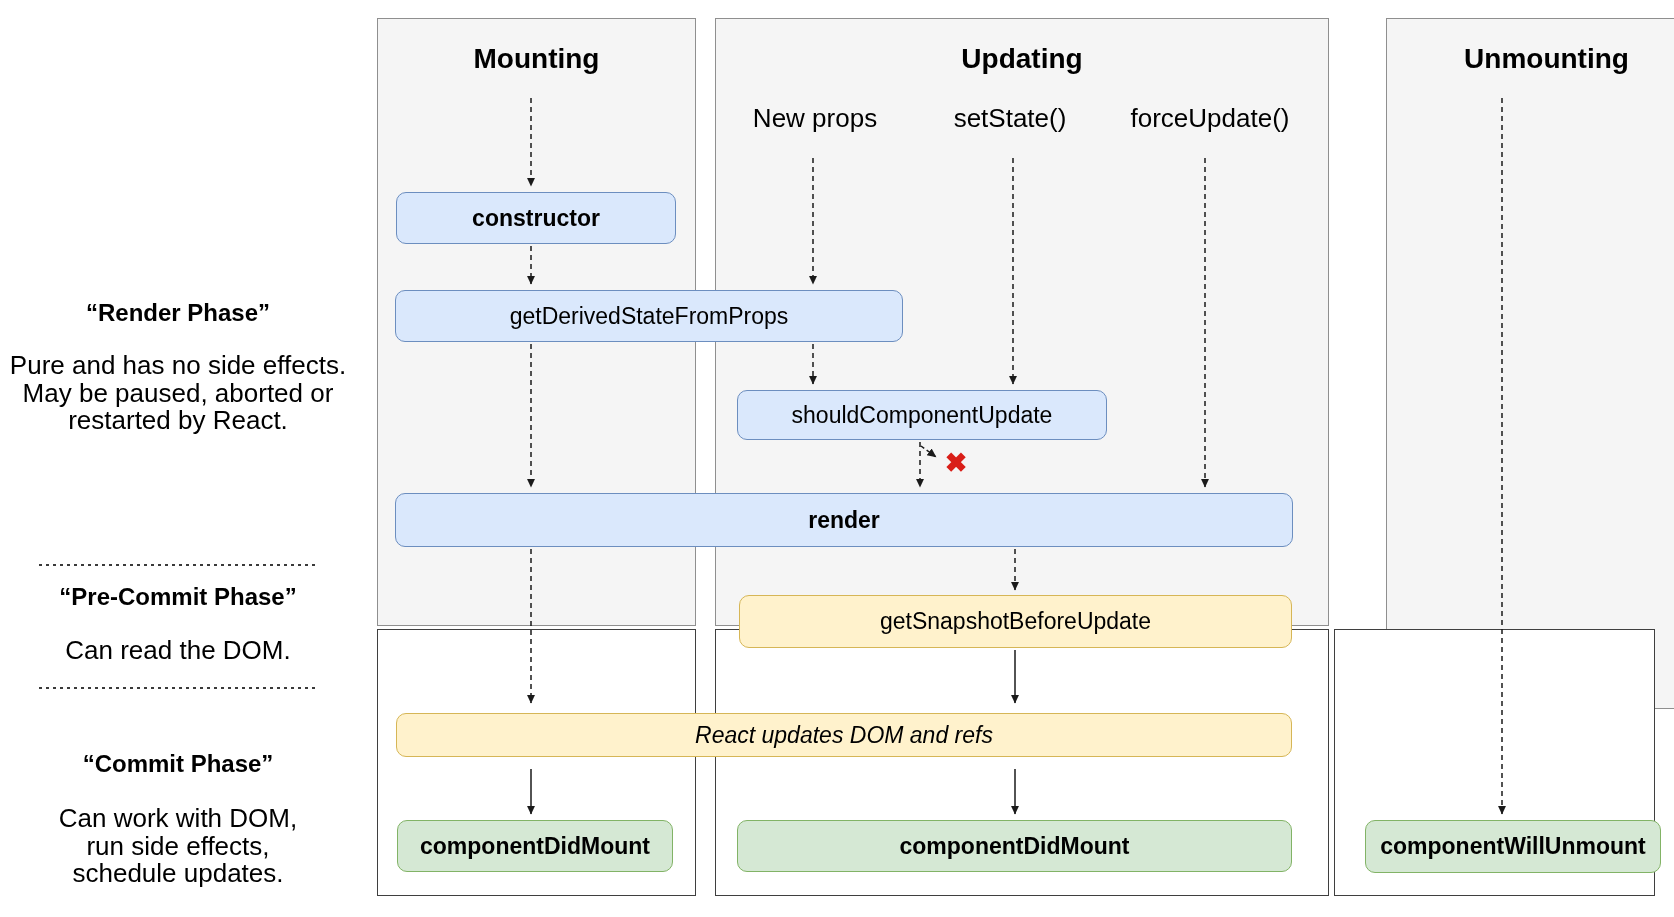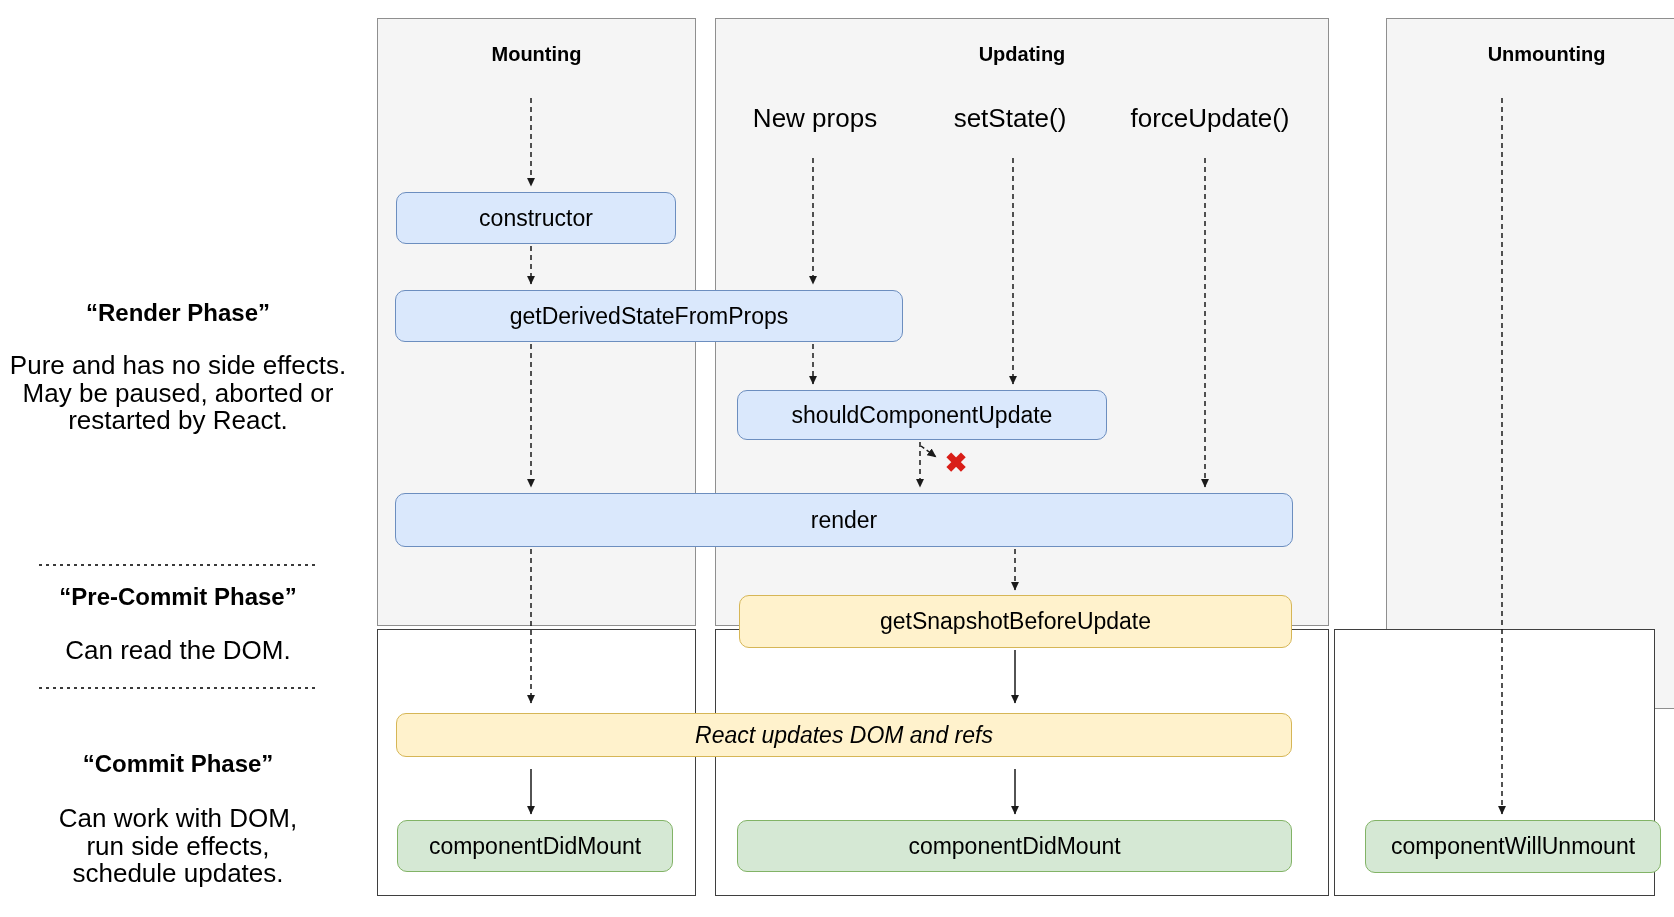--- a/index.html
+++ b/index.html
@@ -24,39 +24,39 @@
     font-family:"Liberation Sans", sans-serif;
     color:var(--text);
     overflow:hidden;
   }
   
   .panel{position:absolute;box-sizing:border-box;z-index:1;}
   .panel.gray{background:var(--panel-bg);border:1px solid var(--panel-border-top);}
   .panel.white{background:#ffffff;border:1px solid var(--panel-border-bottom);}
   .panel-title{
     position:absolute;top:24px;left:0;width:100%;
-    text-align:center;font-size:20px;font-weight:bold;
+    text-align:center;font-size:28px;font-weight:bold;
   }
   
   .trigger{
     position:absolute;transform:translateX(-50%);
     font-size:26px;white-space:nowrap;z-index:3;
   }
   
   svg.arrows{position:absolute;left:0;top:0;z-index:2;}
   
   .node{
     position:absolute;box-sizing:border-box;z-index:3;
     display:flex;align-items:center;justify-content:center;
     border-radius:10px;font-size:23px;white-space:nowrap;
   }
   .node.blue{background:var(--blue-fill);border:1px solid var(--blue-border);}
   .node.yellow{background:var(--yellow-fill);border:1px solid var(--yellow-border);}
   .node.green{background:var(--green-fill);border:1px solid var(--green-border);}
-  .node.bold{font-weight:normal;}
+  .node.bold{font-weight:bold;}
   .node.italic{font-style:italic;}
   
   .note{
     position:absolute;left:8px;width:340px;text-align:center;z-index:3;
   }
   .note-title{font-size:24px;font-weight:bold;}
   .note-body{font-size:26px;line-height:27.5px;white-space:pre-line;}
   .divider{
     position:absolute;left:39px;width:278px;height:2px;z-index:3;
     background:repeating-linear-gradient(90deg,#3a3a3a 0 3px,transparent 3px 7px);

